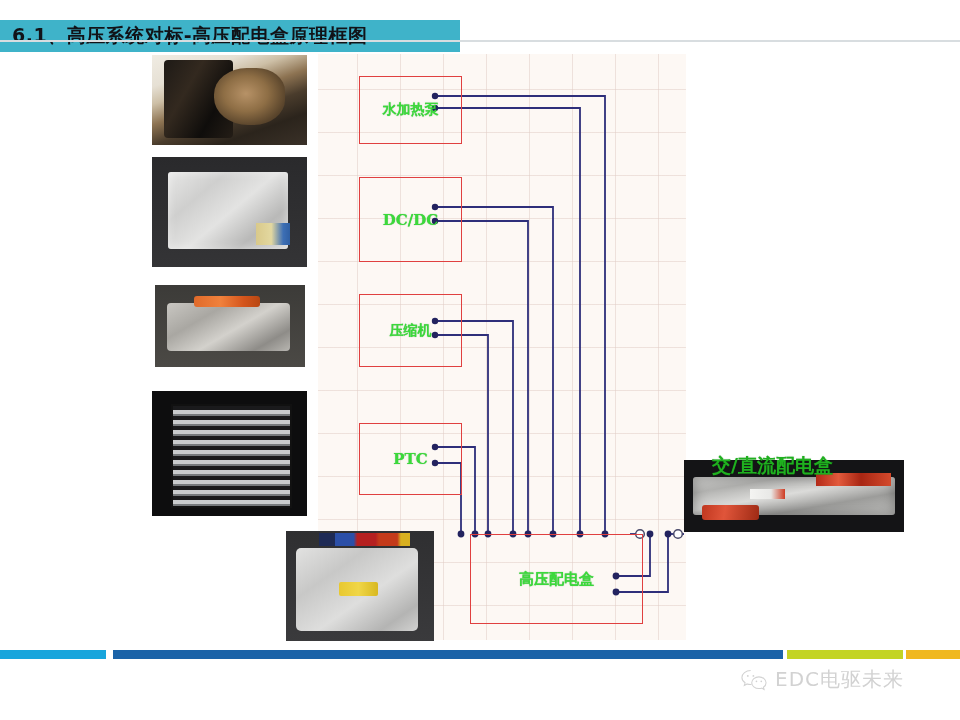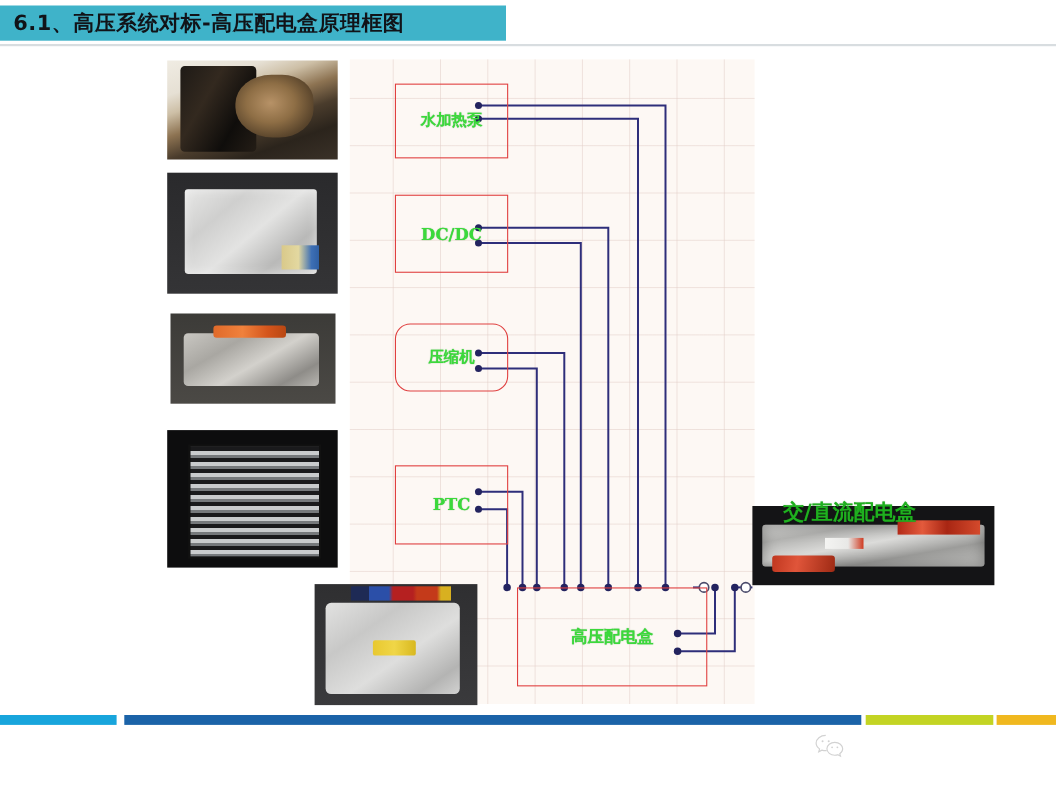--- a/index.html
+++ b/index.html
@@ -6,21 +6,21 @@
   html, body {
     width: 960px; height: 720px;
     background: #ffffff;
     font-family: "Liberation Sans", "DejaVu Sans", sans-serif;
     overflow: hidden;
   }
   #slide { position: relative; width: 960px; height: 720px; background: #fff; }
 
   
   .title-bar {
-    position: absolute; left: 0; top: 5px; width: 460px; height: 32px;
+    position: absolute; left: 0; top: 20px; width: 460px; height: 32px;
     background: #3fb3c9;
     display: flex; align-items: center;
   }
   .title-text {
     font-size: 19px; font-weight: bold; color: #111318;
     letter-spacing: 0.5px; padding-left: 12px; white-space: nowrap;
     font-family: "DejaVu Sans", "Liberation Sans", sans-serif;
   }
   .title-underline {
     position: absolute; left: 0; top: 40px; width: 960px; height: 2px;
@@ -250,25 +250,25 @@
     <g fill="#ffffff" stroke="#4a4a6a" stroke-width="1.5">
       <circle cx="640" cy="534" r="4.3"></circle>
       <circle cx="678" cy="534" r="4.3"></circle>
     </g>
   </svg>
 
   <div class="dgbox" style="left:332px; top:76px; width:103px; height:68px;">
     <span style="font-size:14px;">水加热泵</span>
   </div>
 
-  <div class="dgbox" style="left:332px; top:177px; width:103px; height:71px;">
+  <div class="dgbox" style="left:332px; top:177px; width:103px; height:85px;">
     <span style="font-size:15px;">DC/DC</span>
   </div>
 
-  <div class="dgbox" style="left:332px; top:294px; width:103px; height:62px;border-radius:14px;">
+  <div class="dgbox" style="left:332px; top:294px; width:103px; height:73px;">
     <span style="font-size:14px;">压缩机</span>
   </div>
 
   <div class="dgbox" style="left:443px; top:534px; width:173px; height:90px;">
     <span style="font-size:15px;">高压配电盒</span>
   </div>
 
   <div class="dgbox" style="left:332px; top:423px; width:103px; height:72px;">
     <span style="font-size:15px;">PTC</span>
   </div>
@@ -282,15 +282,16 @@
 
   <div class="watermark">
     <svg class="wm-icon" viewBox="0 0 32 26" xmlns="http://www.w3.org/2000/svg" fill="none" stroke="#d2d2d2" stroke-width="1.2">
       <path d="M12.2 2.2C6.6 2.2 2.2 5.9 2.2 10.2c0 2.4 1.4 4.6 3.6 6l-.9 3 3.3-1.7c1.2.35 2.5.55 3.9.55.35 0 .7-.01 1.05-.04"></path>
       <circle cx="8.9" cy="8.3" r="1.05" fill="#d2d2d2" stroke="none"></circle>
       <circle cx="15.3" cy="8.3" r="1.05" fill="#d2d2d2" stroke="none"></circle>
       <path d="M29.8 16.1c0-3.7-3.7-6.7-8.2-6.7s-8.2 3-8.2 6.7 3.7 6.7 8.2 6.7c1.1 0 2.2-.18 3.1-.5l2.8 1.45-.75-2.5c1.85-1.2 3.05-3 3.05-5.15z"></path>
       <circle cx="18.8" cy="14.6" r=".95" fill="#d2d2d2" stroke="none"></circle>
       <circle cx="24.3" cy="14.6" r=".95" fill="#d2d2d2" stroke="none"></circle>
     </svg>
+    <span>EDC电驱未来</span>
   </div>
 
 </div>
 
 </body></html>

